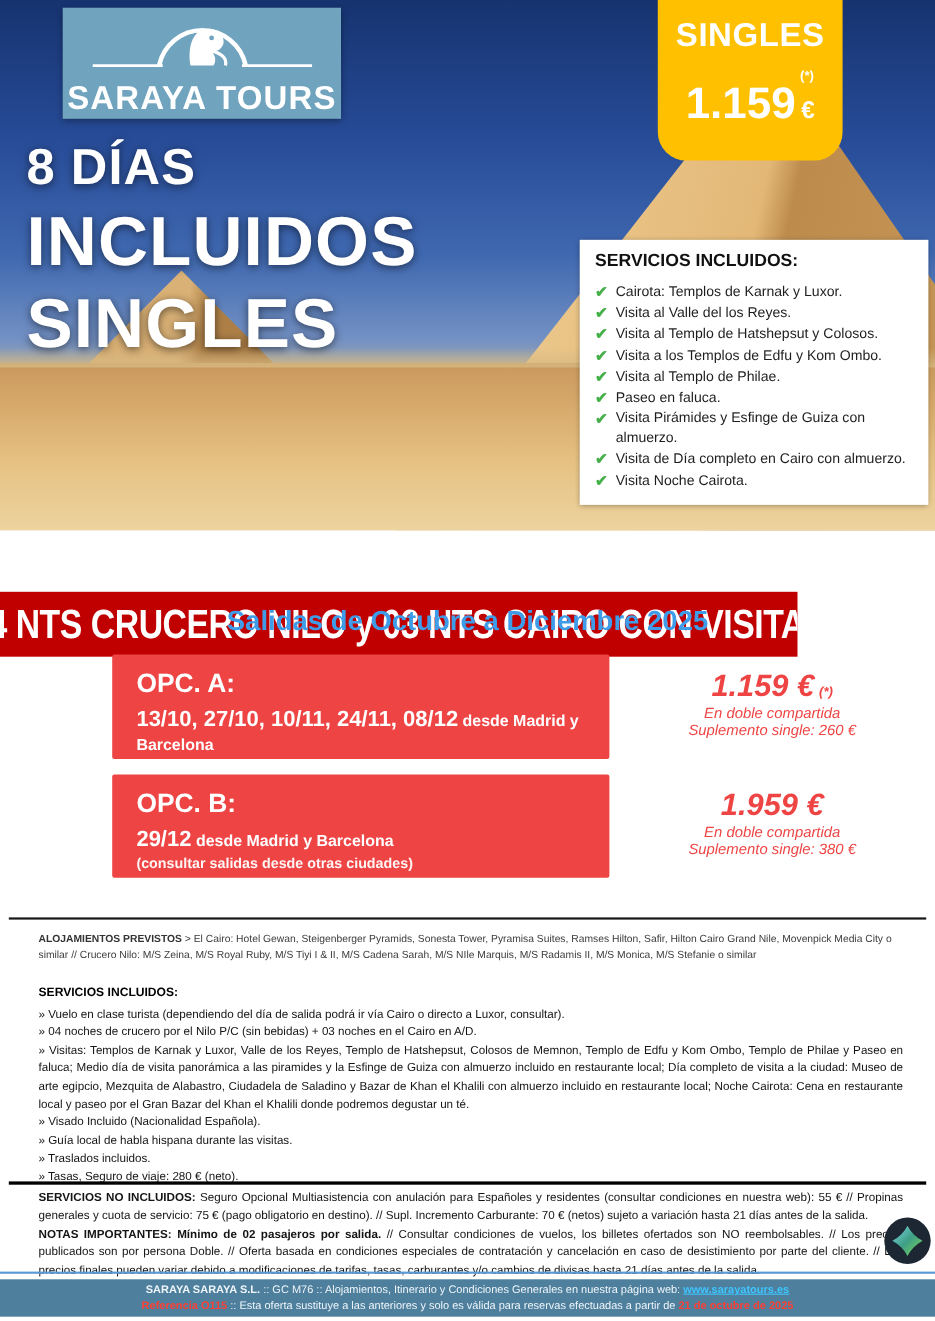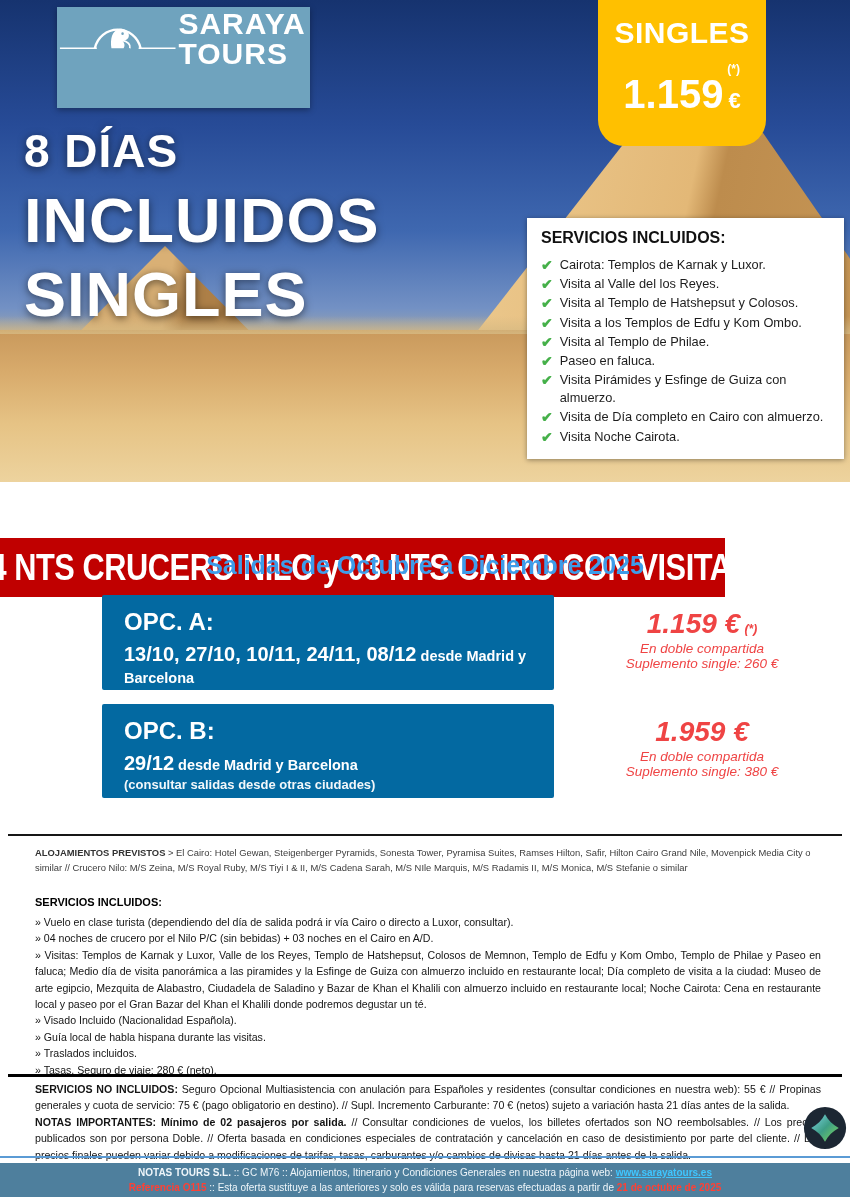--- a/index.html
+++ b/index.html
@@ -16,21 +16,21 @@
   .p-big { left:358px; top:44px; width:648px; height:440px;
            clip-path:polygon(53% 0,100% 100%,0 100%);
            background:linear-gradient(102deg,#ecc98e 20%,#e3b877 49%,#bd8c4d 53%,#cfa05e 100%); }
   .sand { position:absolute; left:0; top:330px; width:850px; height:152px;
           background:linear-gradient(180deg,#c9995c 0%,#d8ab6c 28%,#e6c385 62%,#edd39e 100%); }
   .sand::before { content:""; position:absolute; left:0; top:-14px; width:850px; height:18px;
           background:linear-gradient(180deg,rgba(222,200,160,0),rgba(214,185,130,.85)); }
 
   .logo-box { position:absolute; left:57px; top:7px; width:253px; height:101px;
               background:#6fa3be; box-shadow:0 2px 6px rgba(0,0,0,.35);
-              display:flex; flex-direction:row; justify-content:center; }
+              display:flex; flex-direction:column; align-items:center; justify-content:center; }
   .logo-text { color:#fff; font-weight:700; font-size:30px; letter-spacing:1px; line-height:1; margin-top:2px; }
 
   .hero-title { position:absolute; left:24px; top:124px; color:#fff; text-shadow:0 2px 8px rgba(0,0,0,.55); }
   .hero-title .days { font-size:46px; font-weight:700; letter-spacing:1px; margin-bottom:6px; }
   .hero-title .big  { font-size:63px; font-weight:700; letter-spacing:1px; line-height:1.17; }
 
   .price-tag { position:absolute; left:598px; top:0; width:168px; height:146px;
                background:#FFC000; border-radius:0 0 26px 26px; color:#fff; text-align:center;
                padding-top:16px; }
   .pt-label { font-size:30px; font-weight:700; letter-spacing:.5px; }
@@ -47,21 +47,21 @@
 
   
   .banner { position:absolute; left:0; top:506px; width:725px; height:59px; background:#C00000;
             display:flex; align-items:center; justify-content:center; overflow:hidden;margin-top:32px; }
   .banner span { color:#fff; font-weight:700; font-size:37px; white-space:nowrap;
                  transform:scaleX(.83); letter-spacing:-.5px; }
 
   
   .salidas { position:absolute; left:0; top:551px; width:850px; text-align:center;
              color:#3E9CE9; font-size:25px; font-weight:700; }
-  .opt-box { position:absolute; left:102px; width:452px; background:#0369a1; color:#fff;
+  .opt-box { position:absolute; left:102px; width:452px; background:#ef4444; color:#fff;
              border-radius:2px; padding:13px 20px 10px 22px; }
   .opt-a { top:595px; height:95px; }
   .opt-b { top:704px; height:94px; }
   .opt-label { font-size:24px; font-weight:700; margin-bottom:7px; }
   .opt-dates { font-size:20px; font-weight:700; line-height:1.1; }
   .opt-origin { font-size:14.5px; font-weight:700; }
   .opt-note  { font-size:13px; font-weight:700; margin-top:3px; opacity:.95; }
 
   .opt-price { position:absolute; left:582px; width:240px; text-align:center; color:#ef4444;font-style:italic; }
   .price-a { top:608px; }
@@ -221,21 +221,21 @@
 
   <hr class="rule-thick">
 
   <p class="fine not-incl"><strong>SERVICIOS NO INCLUIDOS:</strong><span> Seguro Opcional Multiasistencia con anulación para Españoles y residentes (consultar condiciones en nuestra web): 55 €  // Propinas generales y cuota de servicio: 75 € (pago obligatorio en destino). // Supl. Incremento Carburante: 70 € (netos) sujeto a variación hasta 21 días antes de la salida.</span></p>
 
   <p class="fine notes"><strong>NOTAS IMPORTANTES: Mínimo de 02 pasajeros por salida.</strong><span> // Consultar condiciones de vuelos, los billetes ofertados son NO reembolsables. // Los precios publicados son por persona Doble. // Oferta basada en condiciones especiales de contratación y cancelación en caso de desistimiento por parte del cliente. // Los precios finales pueden variar debido a modificaciones de tarifas, tasas, carburantes y/o cambios de divisas hasta 21 días antes de la salida.</span></p>
 
   <hr class="rule-blue">
 
   <footer class="footer">
-    <div><strong>NOTAS TOURS S.L.</strong><span> :: GC M76 ::  Alojamientos, Itinerario y Condiciones Generales en nuestra página web:  </span><a class="link">www.sarayatours.es</a></div>
+    <div><strong>SARAYA SARAYA S.L.</strong><span> :: GC M76 ::  Alojamientos, Itinerario y Condiciones Generales en nuestra página web:  </span><a class="link">www.sarayatours.es</a></div>
     <div><span class="red">Referencia O115</span><span> :: Esta oferta sustituye a las anteriores y solo es válida para reservas efectuadas a partir de </span><span class="red">21 de octubre de 2025</span></div>
   </footer>
 
   <div class="overlay-icon">
     <svg viewBox="0 0 48 48" width="44" height="44">
       <defs>
         <linearGradient id="g1" x1="0" y1="0" x2="1" y2="1">
           <stop offset="0" stop-color="#7fd6e8"></stop>
           <stop offset="0.5" stop-color="#3e9e86"></stop>
           <stop offset="1" stop-color="#7ed957"></stop>

